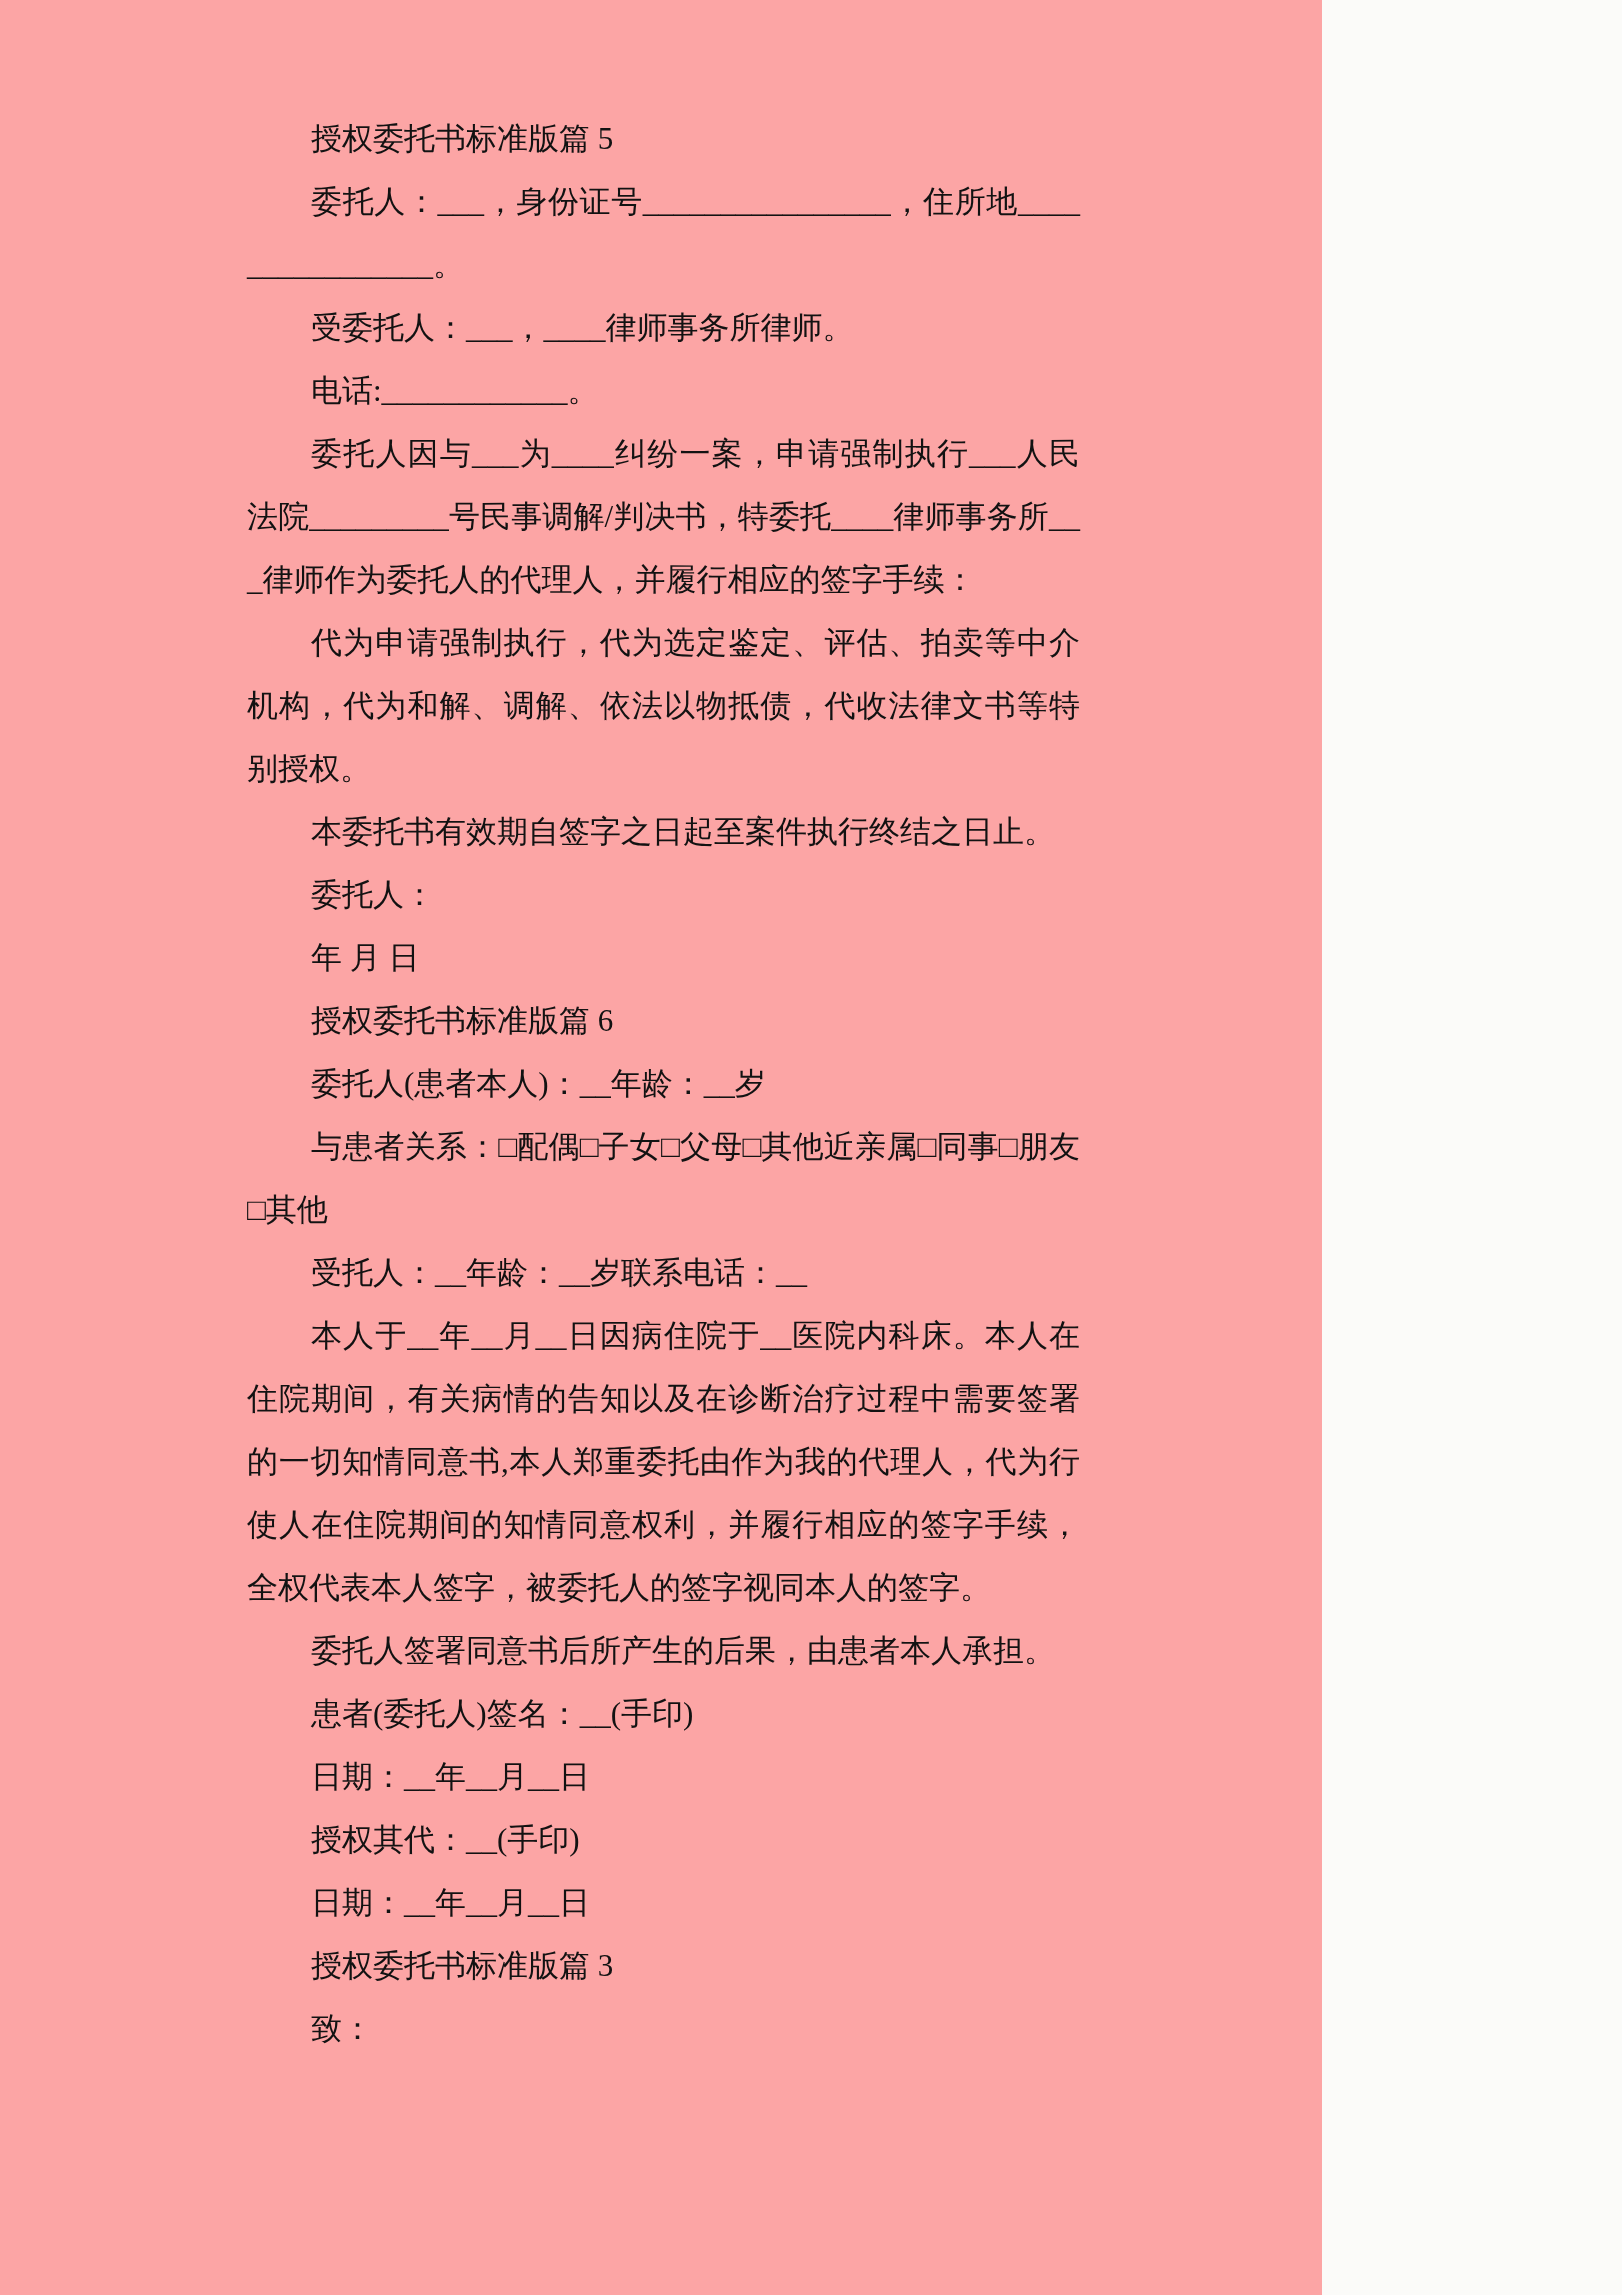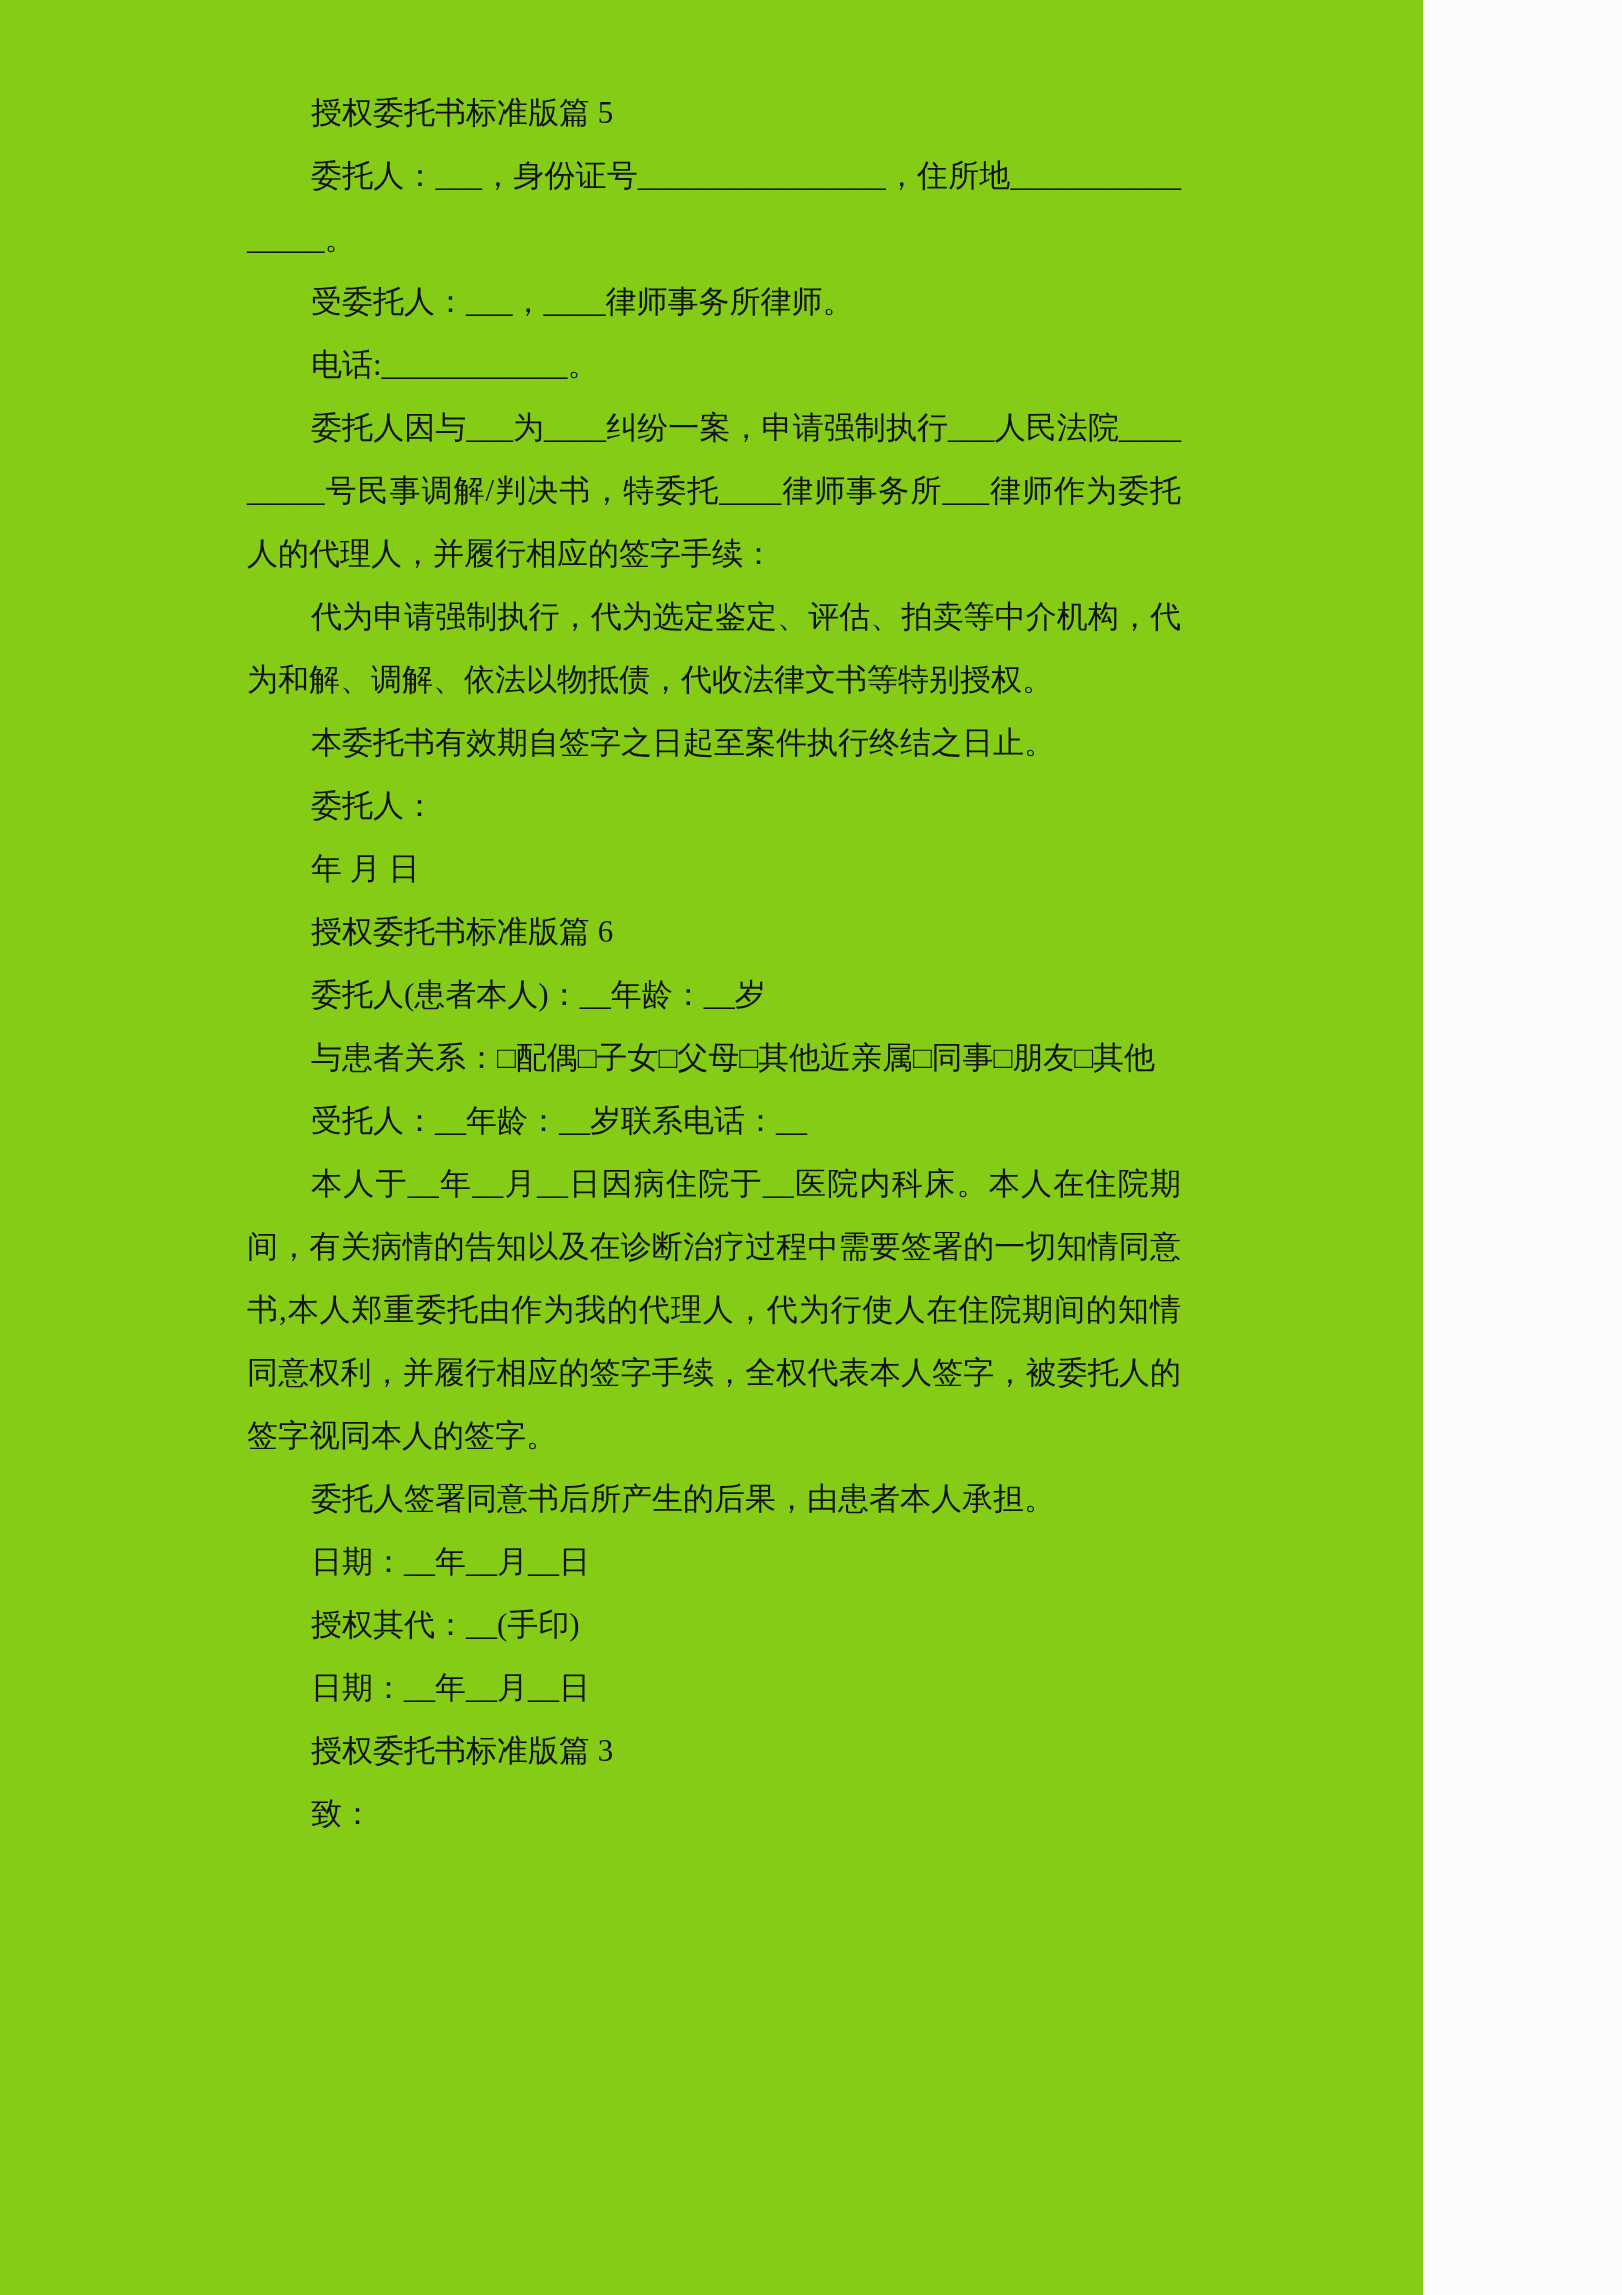--- a/index.html
+++ b/index.html
@@ -2,25 +2,25 @@
 <html style="font-size:10.5px"><head>
 <meta charset="utf-8">
 <style>
   html, body {
     margin: 0;
     padding: 0;
     background: #fbfbf9;
   }
   .page {
     position: relative;
-    width: 1423px;
+    width: 1322px;
     height: 2295px;
-    background: #84cc16;
+    background: #fca5a5;
     box-sizing: border-box;
-    padding: 81px 242px 0 247px;
+    padding: 107px 242px 0 247px;
     overflow: hidden;
   }
   .doc {
     color: #121212;
     font-family: "Liberation Serif", "DejaVu Serif", serif;
     font-size: 31px;
     line-height: 63px;
     text-align: justify;
     text-justify: inter-ideograph;
   }
@@ -51,20 +51,21 @@
       <p class="line">年  月  日</p>
     </section>
 
     <section>
       <p class="line">授权委托书标准版篇 6</p>
       <p class="line">委托人(患者本人)：__年龄：__岁</p>
       <p class="line">与患者关系：□配偶□子女□父母□其他近亲属□同事□朋友□其他</p>
       <p class="line">受托人：__年龄：__岁联系电话：__</p>
       <p class="line">本人于__年__月__日因病住院于__医院内科床。本人在住院期间，有关病情的告知以及在诊断治疗过程中需要签署的一切知情同意书,本人郑重委托由作为我的代理人，代为行使人在住院期间的知情同意权利，并履行相应的签字手续，全权代表本人签字，被委托人的签字视同本人的签字。</p>
       <p class="line">委托人签署同意书后所产生的后果，由患者本人承担。</p>
+      <p class="line">患者(委托人)签名：__(手印)</p>
       <p class="line">日期：__年__月__日</p>
       <p class="line">授权其代：__(手印)</p>
       <p class="line">日期：__年__月__日</p>
     </section>
 
     <section>
       <p class="line">授权委托书标准版篇 3</p>
       <p class="line">致：</p>
     </section>
 

